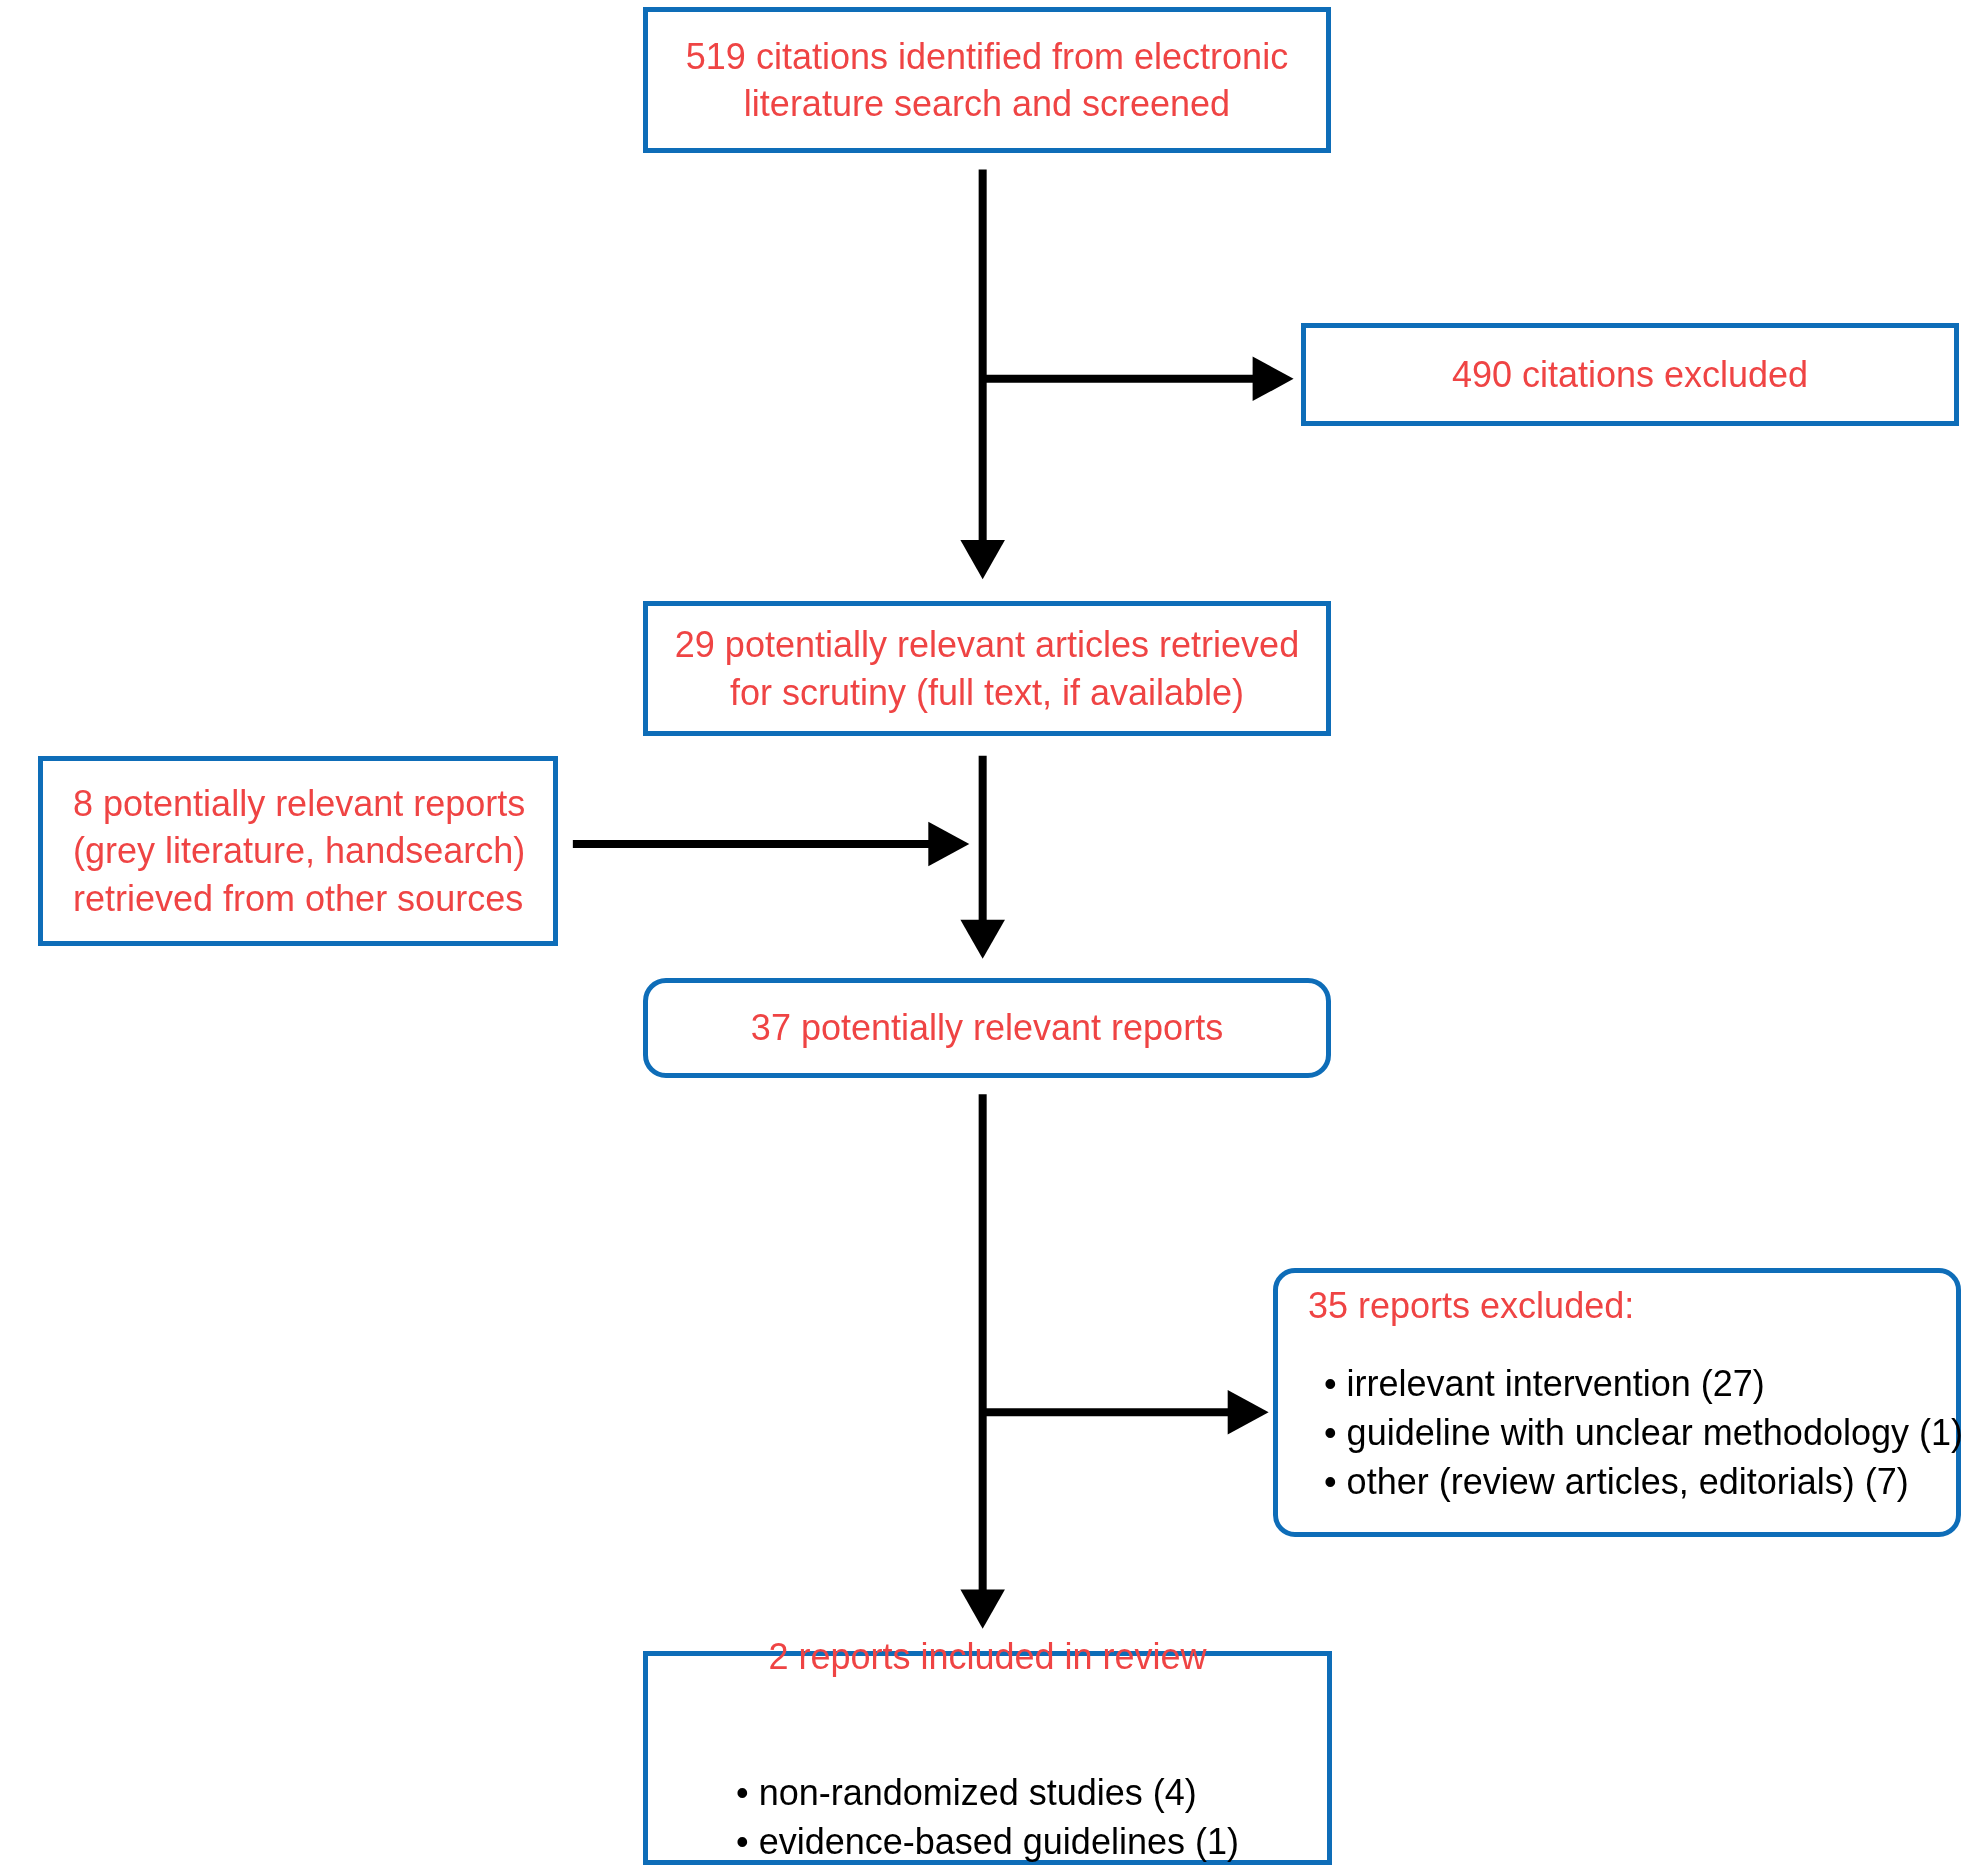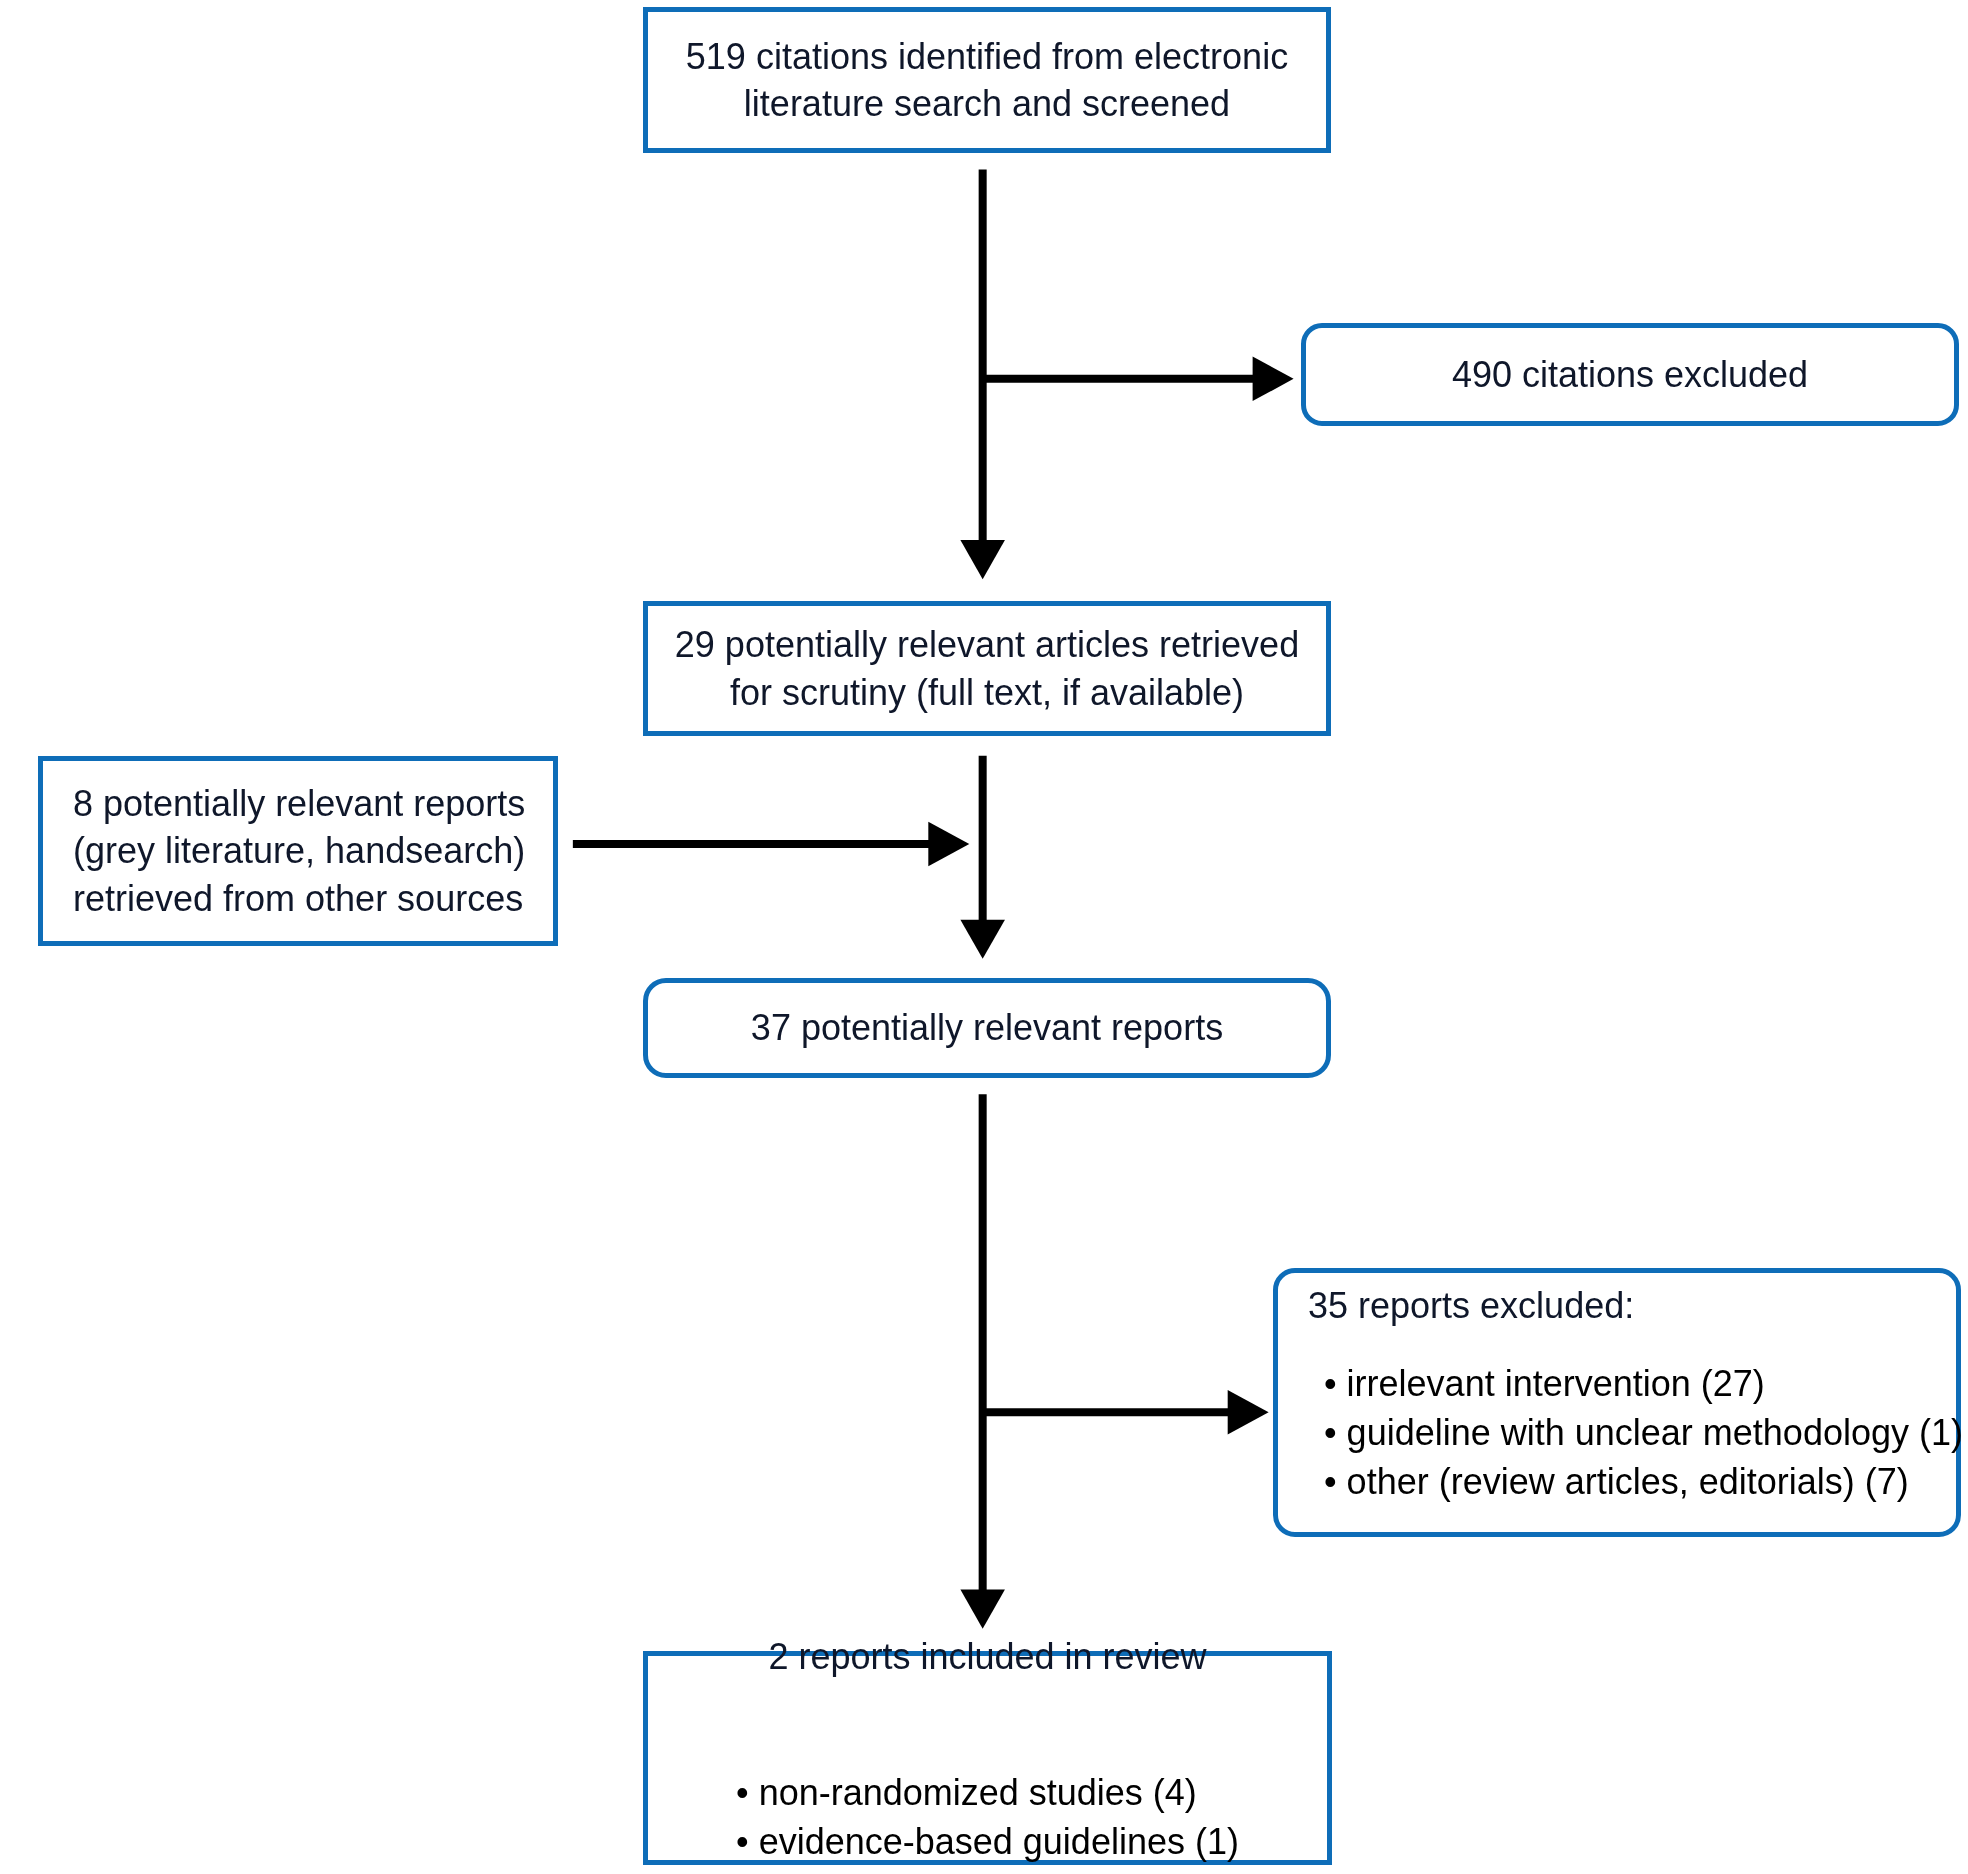--- a/index.html
+++ b/index.html
@@ -37,21 +37,21 @@
     align-items: center;
     padding: 9px 19.6px;
     z-index: 3;
   }
   .node .line {
     display: block;
     text-align: center;
     font-size: 36px;
     line-height: 1.32;
     white-space: nowrap;
-    color: #0f172a;
+    color: #ef4444;
   }
   .node.left-align {
     align-items: flex-start;
     padding-left: 30px;
   }
   .node.left-align .line {
     text-align: left;
   }
   .node.center-block {
     align-items: center;
@@ -66,21 +66,21 @@
     font-size: 36px;
     line-height: 1.36;
     white-space: nowrap;
     color: #000000;
     text-align: left;
   }
   .gap-md { height: 46px; }
 
   
   #node-identified   { left: 643px;  top: 7.1px;    width: 688px;  height: 146px; }
-  #node-excluded-490 { left: 1301px; top: 323px;  width: 658px;  height: 103px; border-radius: 21px; }
+  #node-excluded-490 { left: 1301px; top: 323px;  width: 658px;  height: 103px; }
   #node-retrieved-29 { left: 643px;  top: 601px;  width: 688px;  height: 135px; }
   #node-other-sources{ left: 38px;   top: 756px;  width: 520px;  height: 190px; }
   #node-reports-37   { left: 643px;  top: 978px; width: 688px;  height: 100px; border-radius: 23px; }
   #node-excluded-35  { left: 1273px; top: 1268px; width: 688px;  height: 269px; border-radius: 22px; }
   #node-included-2   { left: 643px;  top: 1651px; width: 689px;  height: 214px; gap: 36px; }
 </style>
 </head>
 <body>
 
 <div id="diagram">

